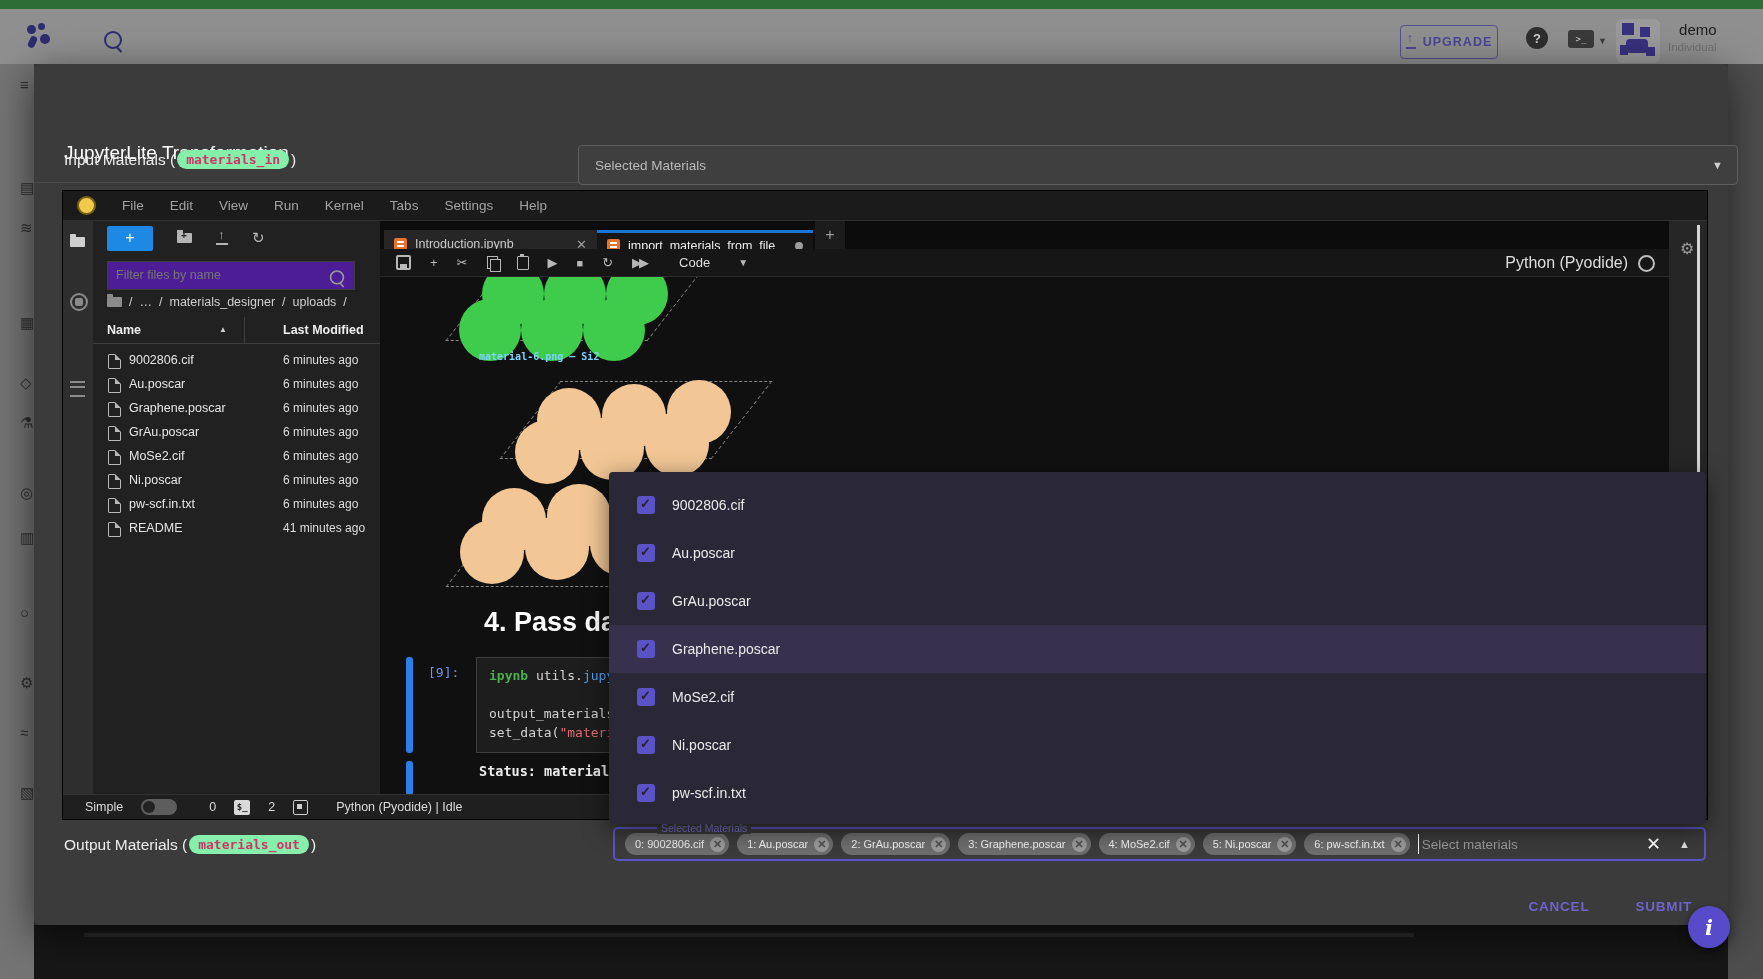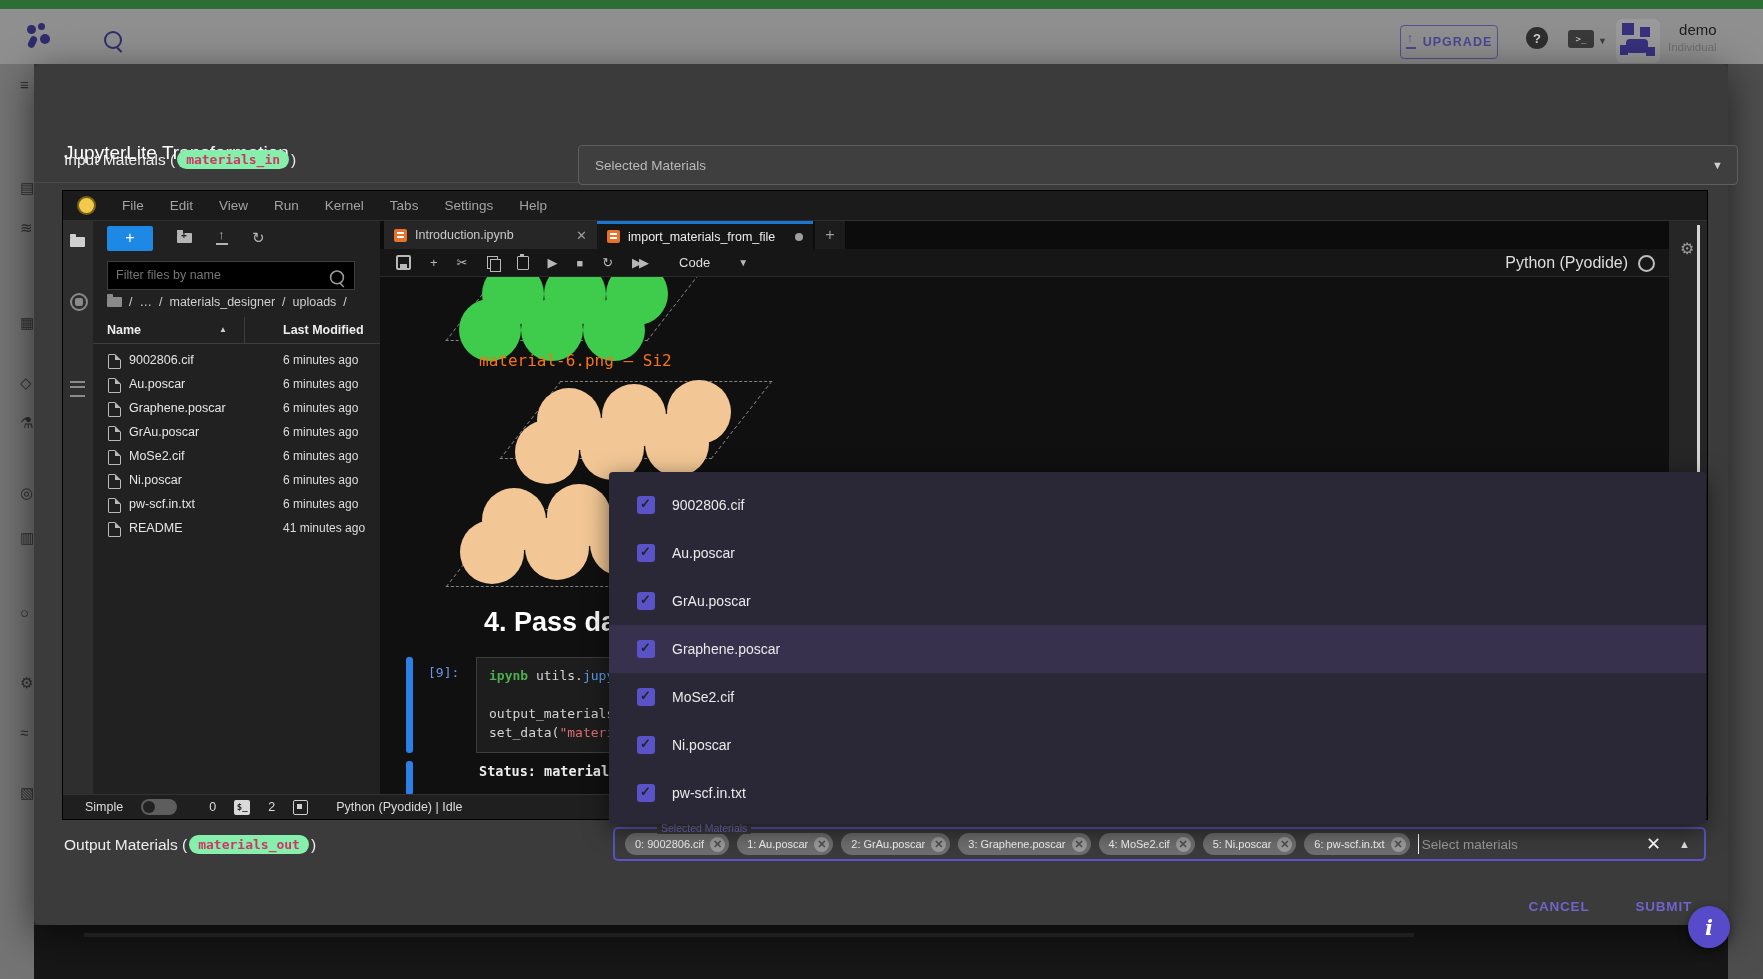--- a/index.html
+++ b/index.html
@@ -77,42 +77,42 @@
   .filepanel{left:30px;top:30px;width:287px;height:573px;background:#212121;border-right:1px solid #000;}
   .fp-toolbar{position:absolute;left:0;top:0;width:287px;height:34px;display:flex;align-items:center;gap:24px;padding-left:14px;box-sizing:border-box;}
   .new-btn{width:46px;height:25px;background:#1e88e5;border-radius:2px;color:#fff;font-size:16px;
      display:flex;align-items:center;justify-content:center;}
   .i-newfolder{position:relative;width:15px;height:10px;background:#b5b5b5;border-radius:1px;}
   .i-newfolder::before{content:"";position:absolute;left:0;top:-3px;width:6px;height:3px;background:#b5b5b5;}
   .i-newfolder::after{content:"+";position:absolute;left:4px;top:-3px;color:#212121;font-size:10px;font-weight:bold;}
   .i-upload{position:relative;width:12px;height:12px;border-bottom:2px solid #b5b5b5;color:#b5b5b5;}
   .i-upload::before{content:"↑";position:absolute;left:2px;top:-4px;font-size:13px;font-weight:bold;}
   .i-refresh{color:#b5b5b5;font-size:15px;}
-  .filter-wrap{position:absolute;left:14px;top:40px;width:246px;height:27px;background:#000000;border:1px solid #3d3d3d;}
+  .filter-wrap{position:absolute;left:14px;top:40px;width:246px;height:27px;background:#4c1d95;border:1px solid #3d3d3d;}
   .filter-wrap input{width:200px;height:25px;background:transparent;border:0;outline:0;color:#9a9a9a;
      font-size:12.5px;padding:0 8px;font-family:"Liberation Sans",sans-serif;}
   .filter-search{position:absolute;right:8px;top:6px;transform:scale(.8);}
   .filter-search .i-search{border-color:#9a9a9a;}
   .filter-search .i-search::after{background:#9a9a9a;}
   .crumbs{position:absolute;left:14px;top:74px;display:flex;align-items:center;gap:7px;color:#cfcfcf;font-size:12.5px;}
   .fp-head{position:absolute;left:0;top:96px;width:287px;height:26px;border-bottom:1px solid #3d3d3d;color:#ededed;font-size:12.5px;font-weight:bold;}
   .fp-head .colname{position:absolute;left:14px;top:6px;}
   .fp-head .sort{position:absolute;left:126px;top:8px;font-size:8px;color:#cfcfcf;}
   .fp-head .vline{position:absolute;left:151px;top:0;width:1px;height:26px;background:#3d3d3d;}
   .fp-head .colmod{position:absolute;left:190px;top:6px;}
   .frow{position:absolute;left:0;width:287px;height:24px;}
   .frow .i-doc{position:absolute;left:15px;top:5px;}
   .i-doc{display:inline-block;width:11px;height:13px;border:1px solid #b9b9b9;border-radius:1px;position:relative;background:#212121;}
   .i-doc::after{content:"";position:absolute;right:-1px;top:-1px;border:3px solid #212121;border-left-color:#b9b9b9;border-bottom-color:#b9b9b9;}
   .frow .fname{position:absolute;left:36px;top:4px;color:#e6e6e6;font-size:12.5px;}
   .frow .fmod{position:absolute;left:190px;top:4px;width:90px;color:#dedede;font-size:12px;}
 
   .nbarea{left:317px;top:30px;width:1289px;height:573px;background:#101010;}
   .tabbar{position:absolute;left:0;top:0;width:1289px;height:28px;background:#0c0c0c;display:flex;}
-  .tab{height:28px;display:flex;align-items:center;gap:8px;padding:0 10px;box-sizing:border-box;font-size:12.5px;}
+  .tab{height:28px;display:flex;align-items:center;gap:8px;padding:0 10px;box-sizing:border-box;font-size:12.5px;margin-top:9px;}
   .tab1{width:213px;background:#262626;color:#c9c9c9;margin-left:4px;}
   .tab2{width:216px;background:#161616;color:#ededed;border-top:3px solid #1976d2;}
   .nb-ic{width:13px;height:13px;background:#e8712c;border-radius:2px;position:relative;flex:0 0 auto;}
   .nb-ic::after{content:"";position:absolute;left:3px;top:3px;width:7px;height:2px;background:#fff;box-shadow:0 4px 0 #fff;}
   .tab .x{margin-left:auto;color:#9e9e9e;font-size:13px;}
   .tab .dot{margin-left:auto;width:8px;height:8px;border-radius:50%;background:#9e9e9e;}
   .tab-add{width:30px;height:28px;color:#9e9e9e;font-size:16px;display:flex;align-items:center;justify-content:center;background:#1c1c1c;margin-left:2px;}
   .nbtoolbar{position:absolute;left:0;top:28px;width:1289px;height:28px;background:#161616;border-bottom:1px solid #2a2a2a;
      display:flex;align-items:center;gap:19px;padding-left:16px;box-sizing:border-box;color:#b8b8b8;font-size:13px;}
   .i-save{width:11px;height:11px;border:2px solid #b8b8b8;border-radius:2px;position:relative;}
@@ -121,21 +121,21 @@
   .i-copy::after{content:"";position:absolute;left:2px;top:2px;width:9px;height:11px;border:1.5px solid #b8b8b8;background:#161616;}
   .i-paste{width:10px;height:12px;border:1.5px solid #b8b8b8;border-radius:1px;position:relative;}
   .i-paste::after{content:"";position:absolute;left:2px;top:-3px;width:4px;height:2px;background:#b8b8b8;}
   .celltype{display:flex;align-items:center;gap:28px;margin-left:14px;color:#dedede;}
   .kernel-right{position:absolute;right:14px;top:0;height:28px;display:flex;align-items:center;gap:10px;color:#dedede;font-size:16px;}
   .kstat{width:13px;height:13px;border:2px solid #bdbdbd;border-radius:50%;}
 
   .nb-content{position:absolute;left:0;top:56px;width:1289px;height:517px;overflow:hidden;}
   .atom{position:absolute;border-radius:50%;}
   .dashbox{position:absolute;border:1px dashed #9a9a9a;opacity:.85;}
-  .nb-caption{position:absolute;color:#f97316;font-size:16px;font-weight:normal;}
+  .nb-caption{position:absolute;color:#7dd3fc;font-size:10px;font-weight:bold;}
   .nb-heading{position:absolute;color:#fff;font-size:27px;font-weight:bold;}
   .cellbar{position:absolute;width:7px;background:#2a7fe8;border-radius:3px;}
   .prompt{position:absolute;color:#6d95e8;font-size:13px;}
   .codebox{position:absolute;background:#1d1d1d;border:1px solid #3e3e3e;padding:8px 12px;font-size:13px;line-height:19px;color:#d4d4d4;}
   .kw{color:#4cae50;font-weight:bold;}
   .mod{color:#56a0f5;}
   .str{color:#e06c75;}
   .nb-out{position:absolute;color:#ececec;font-size:13.5px;font-weight:bold;}
 
   .rightstrip{left:1606px;top:30px;width:38px;height:573px;background:#262626;}

